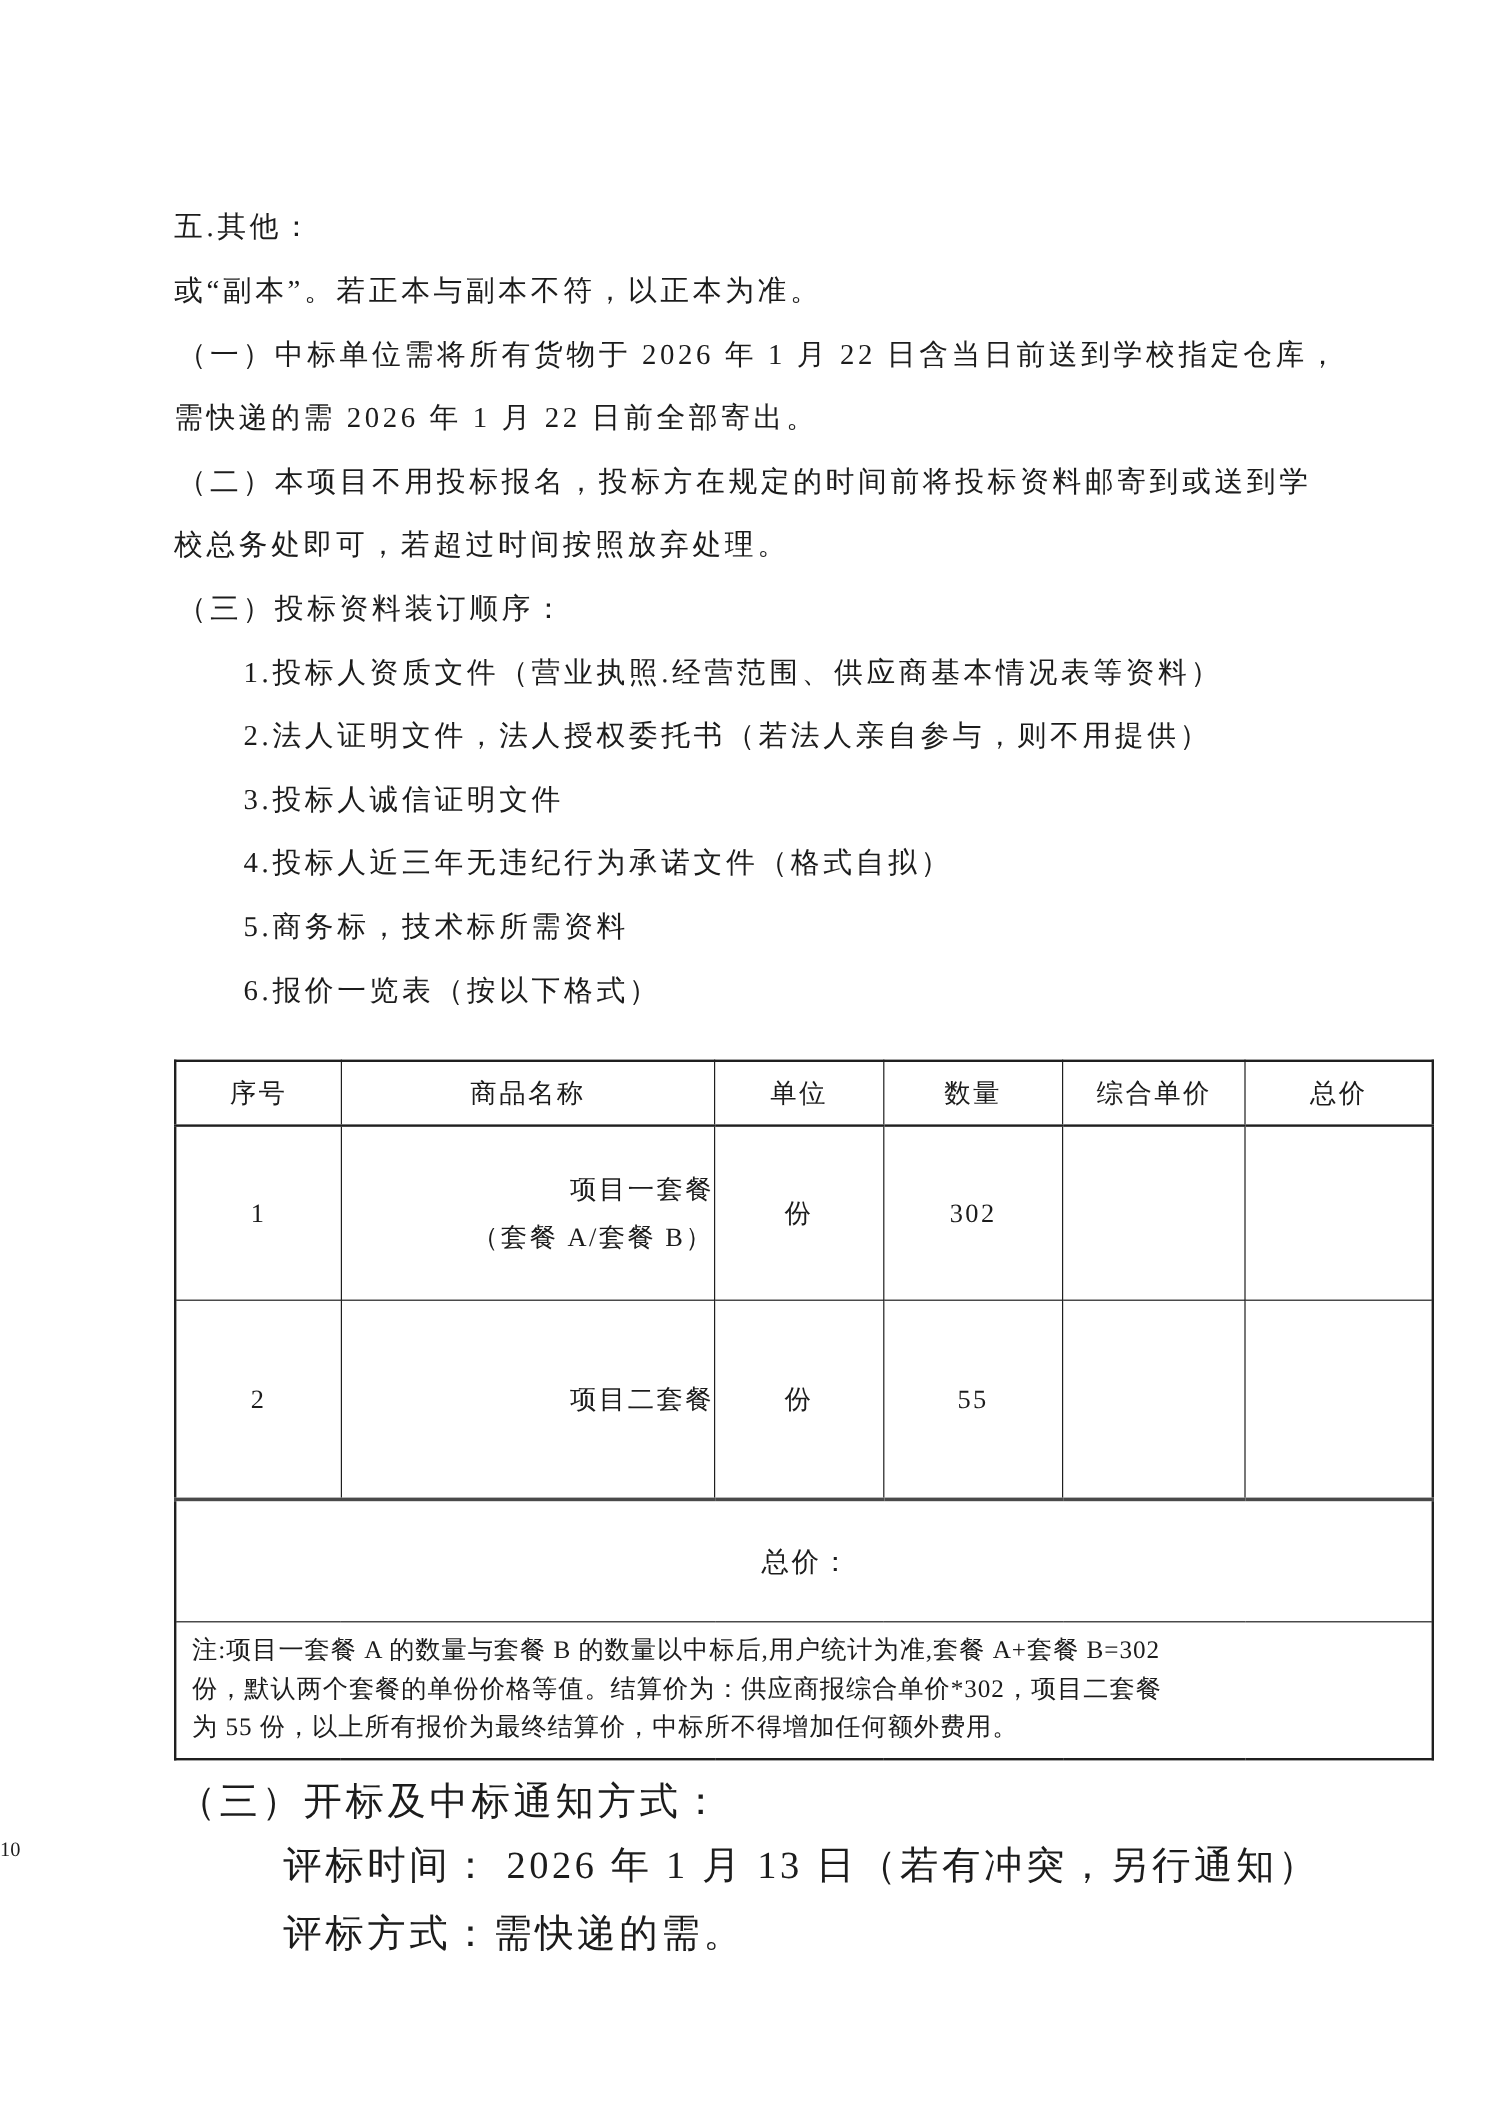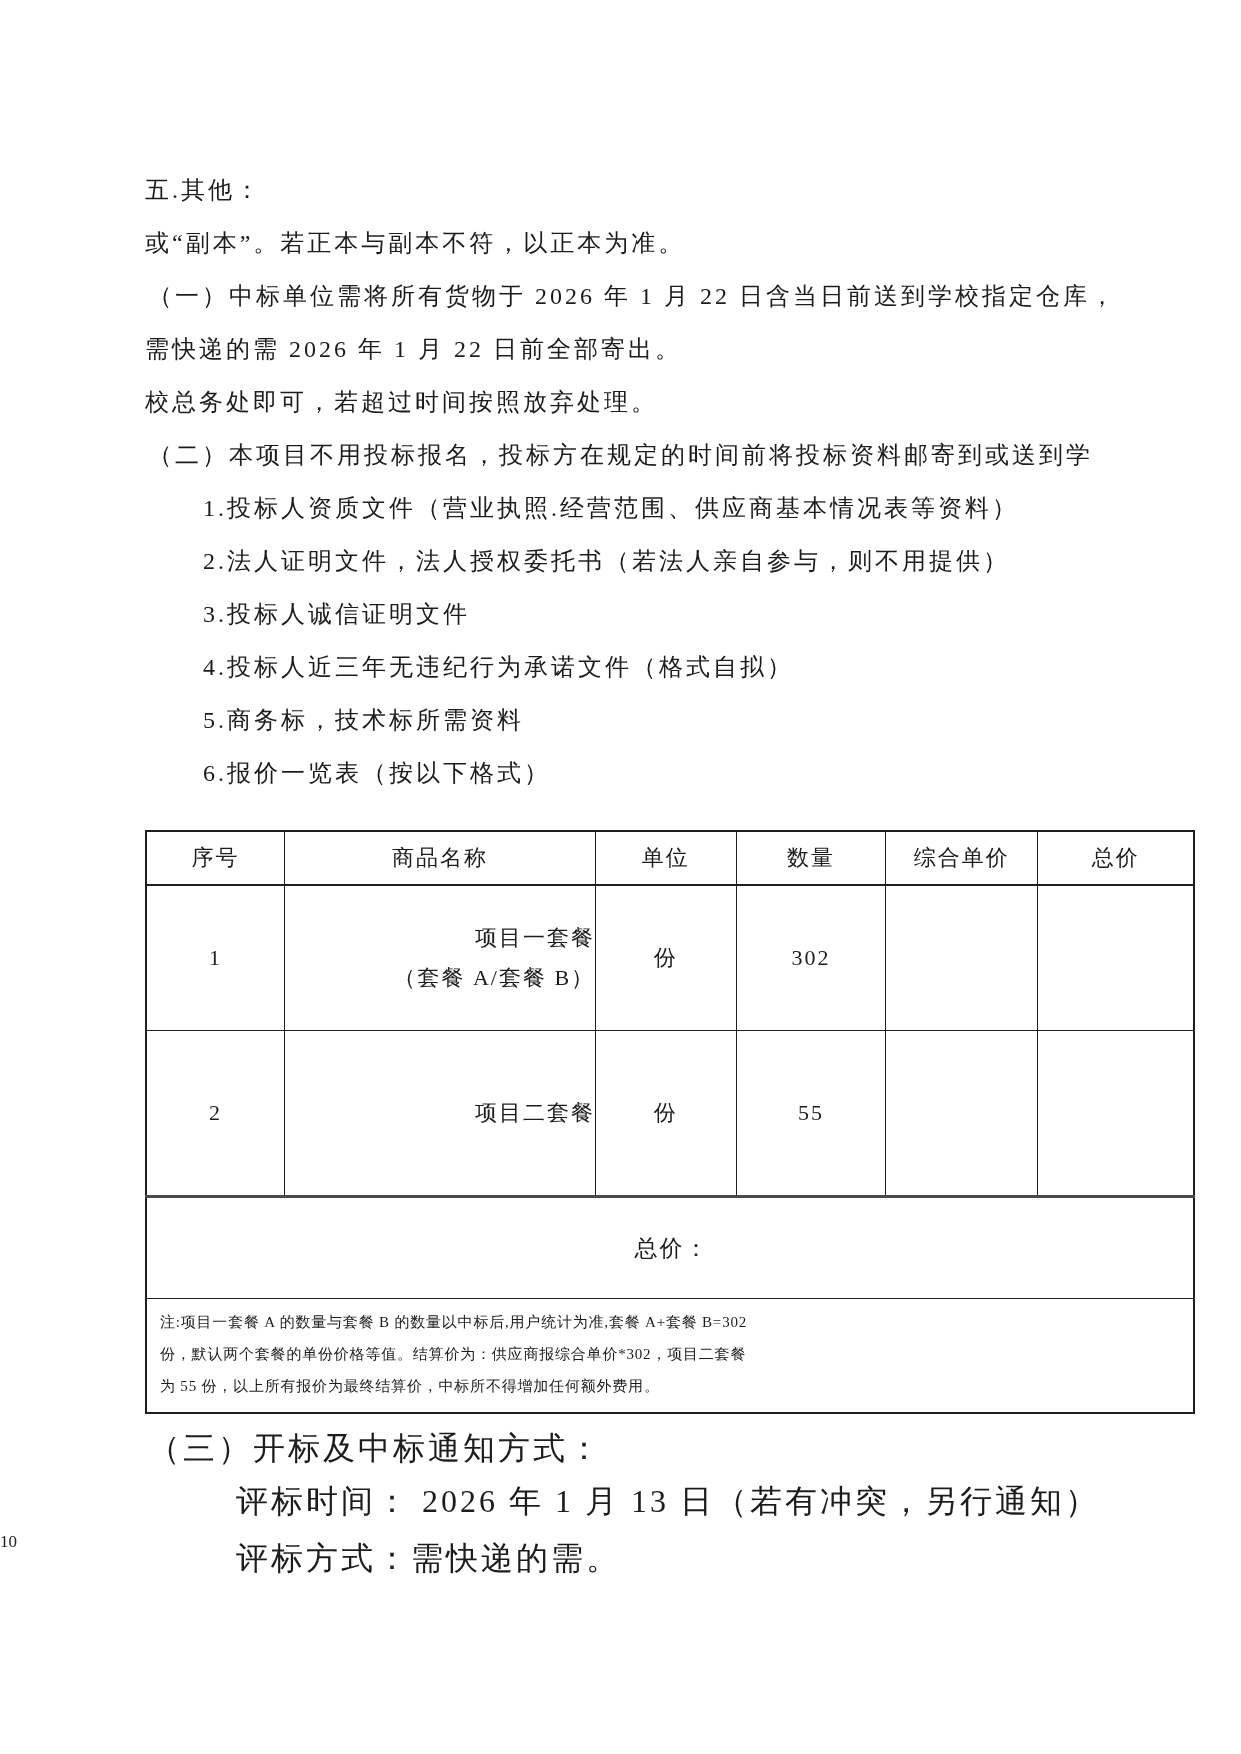--- a/index.html
+++ b/index.html
@@ -57,21 +57,21 @@
   tr.row-total td{
     height:100px;
     text-align:center;
     padding-left:4px;
     font-size:23px;
   }
   tr.row-note td{
     height:100px;
     text-align:left;
     padding:5px 12px 8px 13px;
-    font-size:15px;
+    font-size:21px;
     letter-spacing:0.8px;
     vertical-align:middle;
   }
   .note-line{line-height:32px;white-space:nowrap;}
   
   .closing{margin-top:9px;}
   .cline{
     font-size:32px;
     letter-spacing:3px;
     white-space:nowrap;
@@ -91,22 +91,23 @@
 </head>
 <body>
 
 <div class="page">
 
   <div class="para-block">
     <div class="pline">五.其他：</div>
     <div class="pline">或“副本”。若正本与副本不符，以正本为准。</div>
     <div class="pline paren">（一）中标单位需将所有货物于 2026 年 1 月 22 日含当日前送到学校指定仓库，</div>
     <div class="pline">需快递的需 2026 年 1 月 22 日前全部寄出。</div>
+    <div class="pline paren">（二）本项目不用投标报名，投标方在规定的时间前将投标资料邮寄到或送到学</div>
     <div class="pline">校总务处即可，若超过时间按照放弃处理。</div>
-    <div class="pline paren">（二）本项目不用投标报名，投标方在规定的时间前将投标资料邮寄到或送到学</div>
+    <div class="pline paren">（三）投标资料装订顺序：</div>
     <div class="pline list">1.投标人资质文件（营业执照.经营范围、供应商基本情况表等资料）</div>
     <div class="pline list">2.法人证明文件，法人授权委托书（若法人亲自参与，则不用提供）</div>
     <div class="pline list">3.投标人诚信证明文件</div>
     <div class="pline list">4.投标人近三年无违纪行为承诺文件（格式自拟）</div>
     <div class="pline list">5.商务标，技术标所需资料</div>
     <div class="pline list">6.报价一览表（按以下格式）</div>
   </div>
 
   <table class="price">
     <colgroup>

